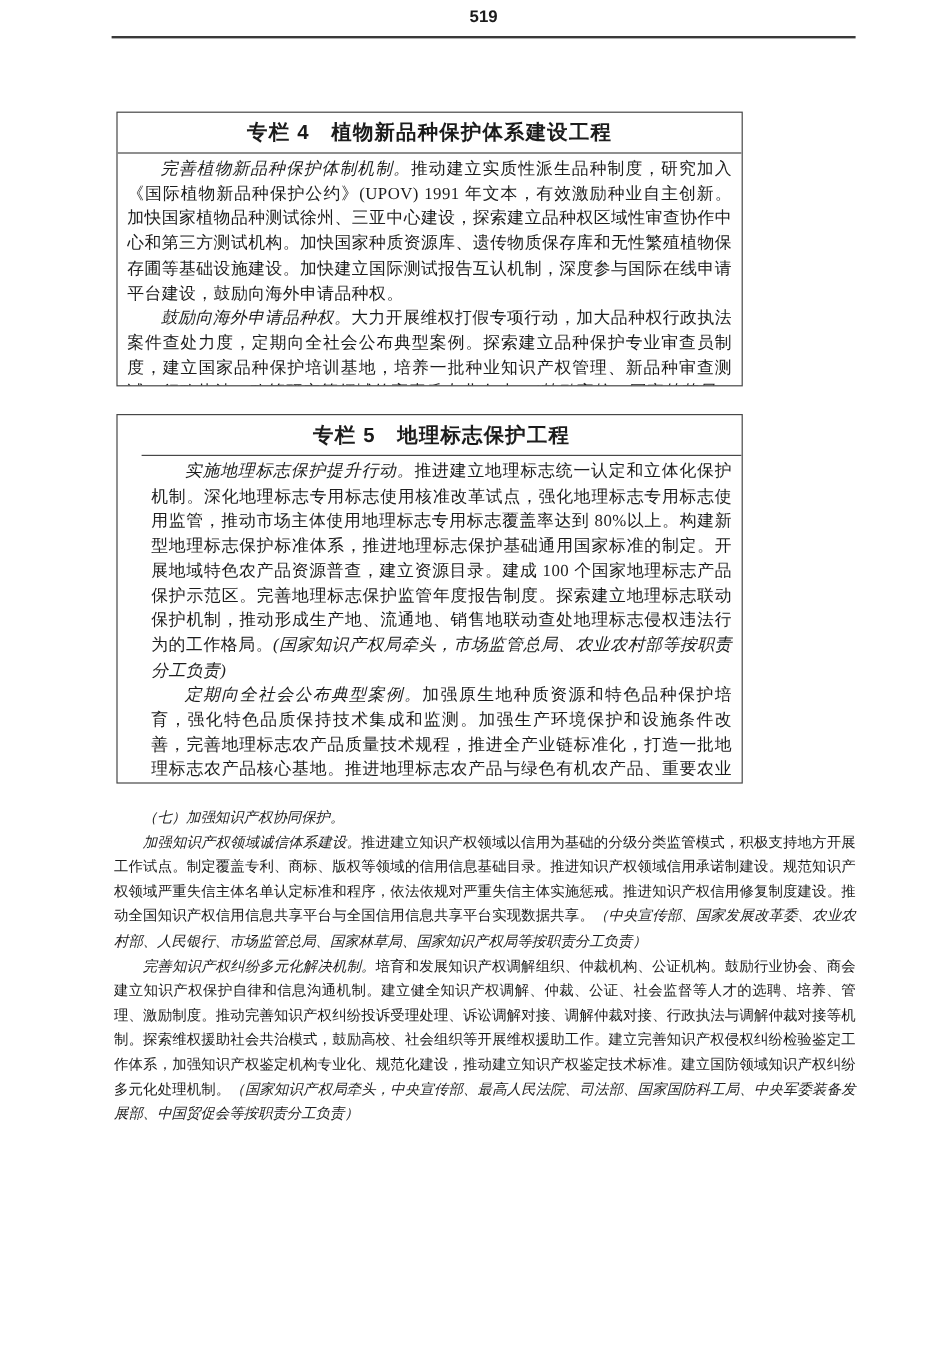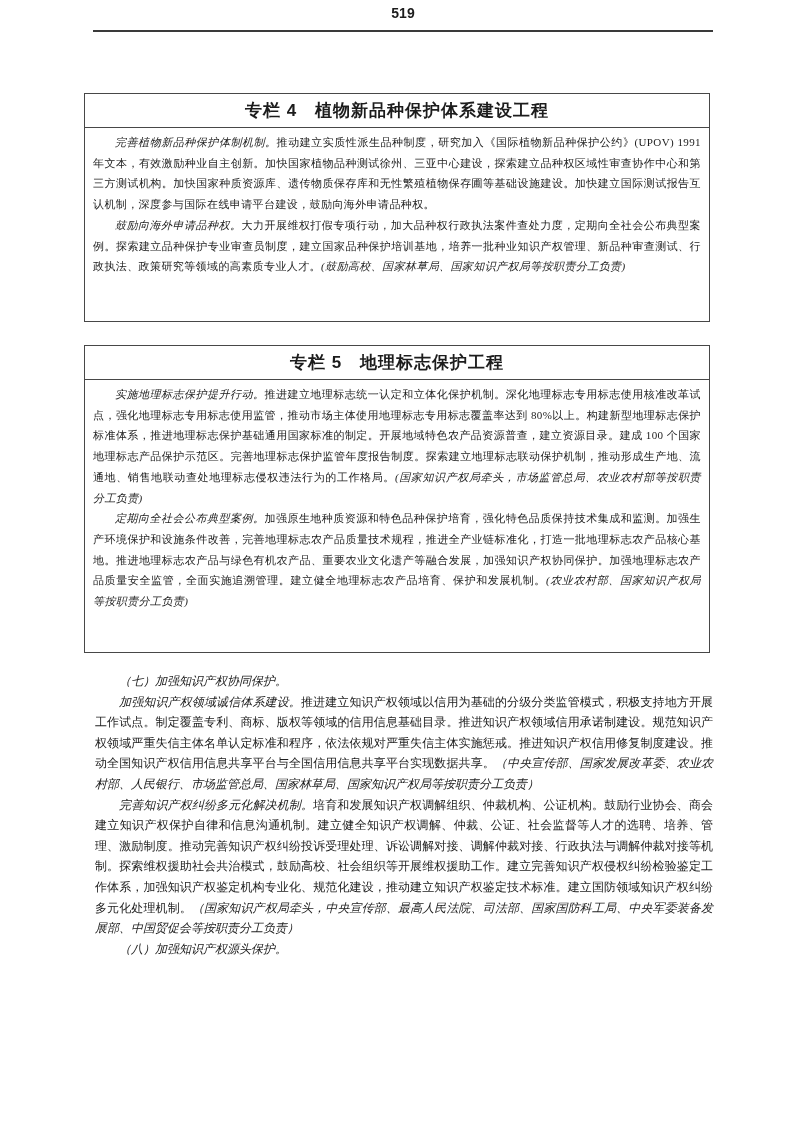--- a/index.html
+++ b/index.html
@@ -19,40 +19,40 @@
     font-weight: 600;
     font-size: 14px;
   }
   .header-rule {
     position: absolute;
     top: 30px; left: 93px; width: 620px; height: 2px;
     background: #3a3a3a;
   }
   .box {
     position: absolute;
-    left: 84px; width: 626px;
+    left: 97px; width: 522px;
     border: 1.5px solid #474747;
     box-sizing: border-box;
     background: #ffffff;
     overflow: hidden;
   }
   .box-1 { top: 93px;  height: 229px; }
-  .box-2 { top: 345px; height: 308px; }
+  .box-2 { top: 345px; height: 308px; padding-left: 20px; }
   .box-title {
     height: 33px;
     display: flex; align-items: center; justify-content: center;
     font-family: "Liberation Sans", sans-serif;
     font-weight: bold;
     font-size: 17px;
     letter-spacing: 1px;
     border-bottom: 1.5px solid #474747;
   }
   .box-content {
     padding: 4px 8px 0 8px;
-    font-size: 11px;
+    font-size: 14px;
     line-height: 20.7px;
     text-align: justify;
     letter-spacing: 0.4px;
     font-family: Liberation Serif, serif;
   }
   .box-content p { margin: 0; text-indent: 2em; }
   .body-text {
     position: absolute;
     left: 95px; top: 671px; width: 618px;
     font-size: 12px;
@@ -81,14 +81,13 @@
   <div class="box-content">
     <p><span class="kai">实施地理标志保护提升行动。</span><span>推进建立地理标志统一认定和立体化保护机制。深化地理标志专用标志使用核准改革试点，强化地理标志专用标志使用监管，推动市场主体使用地理标志专用标志覆盖率达到 80%以上。构建新型地理标志保护标准体系，推进地理标志保护基础通用国家标准的制定。开展地域特色农产品资源普查，建立资源目录。建成 100 个国家地理标志产品保护示范区。完善地理标志保护监管年度报告制度。探索建立地理标志联动保护机制，推动形成生产地、流通地、销售地联动查处地理标志侵权违法行为的工作格局。</span><span class="kai">(国家知识产权局牵头，市场监管总局、农业农村部等按职责分工负责)</span></p>
     <p><span class="kai">定期向全社会公布典型案例。</span><span>加强原生地种质资源和特色品种保护培育，强化特色品质保持技术集成和监测。加强生产环境保护和设施条件改善，完善地理标志农产品质量技术规程，推进全产业链标准化，打造一批地理标志农产品核心基地。推进地理标志农产品与绿色有机农产品、重要农业文化遗产等融合发展，加强知识产权协同保护。加强地理标志农产品质量安全监管，全面实施追溯管理。建立健全地理标志农产品培育、保护和发展机制。</span><span class="kai">(农业农村部、国家知识产权局等按职责分工负责)</span></p>
   </div>
 </div>
 
 <div class="body-text">
   <p class="kai">（七）加强知识产权协同保护。</p>
   <p><span class="kai">加强知识产权领域诚信体系建设。</span><span>推进建立知识产权领域以信用为基础的分级分类监管模式，积极支持地方开展工作试点。制定覆盖专利、商标、版权等领域的信用信息基础目录。推进知识产权领域信用承诺制建设。规范知识产权领域严重失信主体名单认定标准和程序，依法依规对严重失信主体实施惩戒。推进知识产权信用修复制度建设。推动全国知识产权信用信息共享平台与全国信用信息共享平台实现数据共享。</span><span class="kai">（中央宣传部、国家发展改革委、农业农村部、人民银行、市场监管总局、国家林草局、国家知识产权局等按职责分工负责）</span></p>
   <p><span class="kai">完善知识产权纠纷多元化解决机制。</span><span>培育和发展知识产权调解组织、仲裁机构、公证机构。鼓励行业协会、商会建立知识产权保护自律和信息沟通机制。建立健全知识产权调解、仲裁、公证、社会监督等人才的选聘、培养、管理、激励制度。推动完善知识产权纠纷投诉受理处理、诉讼调解对接、调解仲裁对接、行政执法与调解仲裁对接等机制。探索维权援助社会共治模式，鼓励高校、社会组织等开展维权援助工作。建立完善知识产权侵权纠纷检验鉴定工作体系，加强知识产权鉴定机构专业化、规范化建设，推动建立知识产权鉴定技术标准。建立国防领域知识产权纠纷多元化处理机制。</span><span class="kai">（国家知识产权局牵头，中央宣传部、最高人民法院、司法部、国家国防科工局、中央军委装备发展部、中国贸促会等按职责分工负责）</span></p>
-  <p class="kai">（八）加强知识产权源头保护。</p>
 </div>
 
 </body></html>

